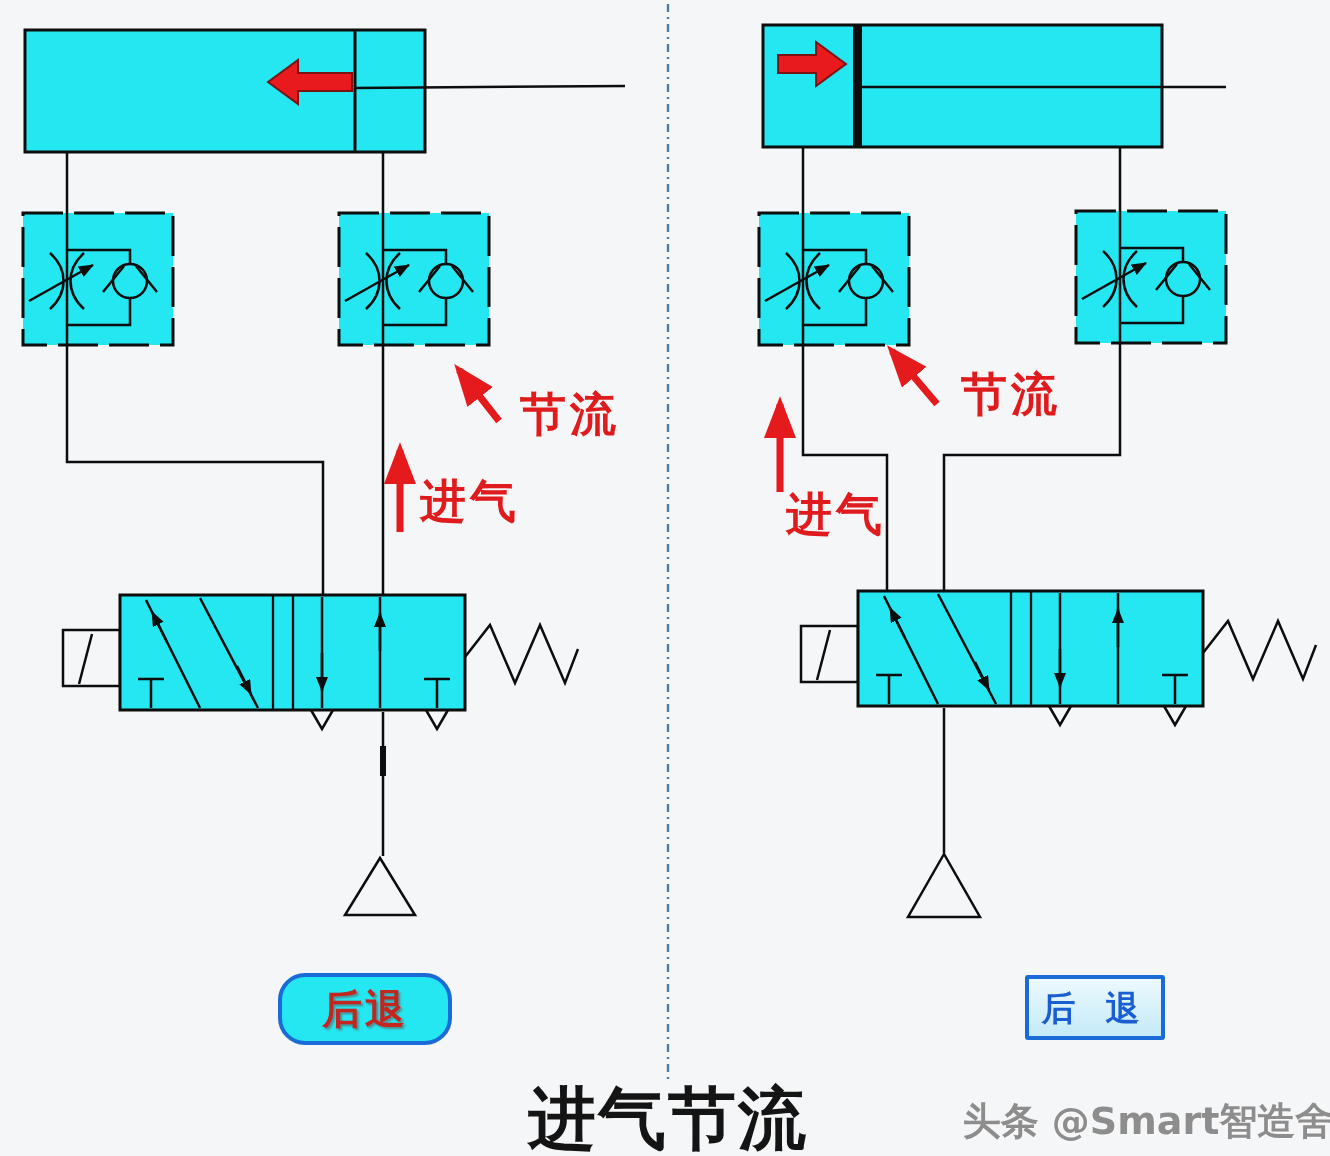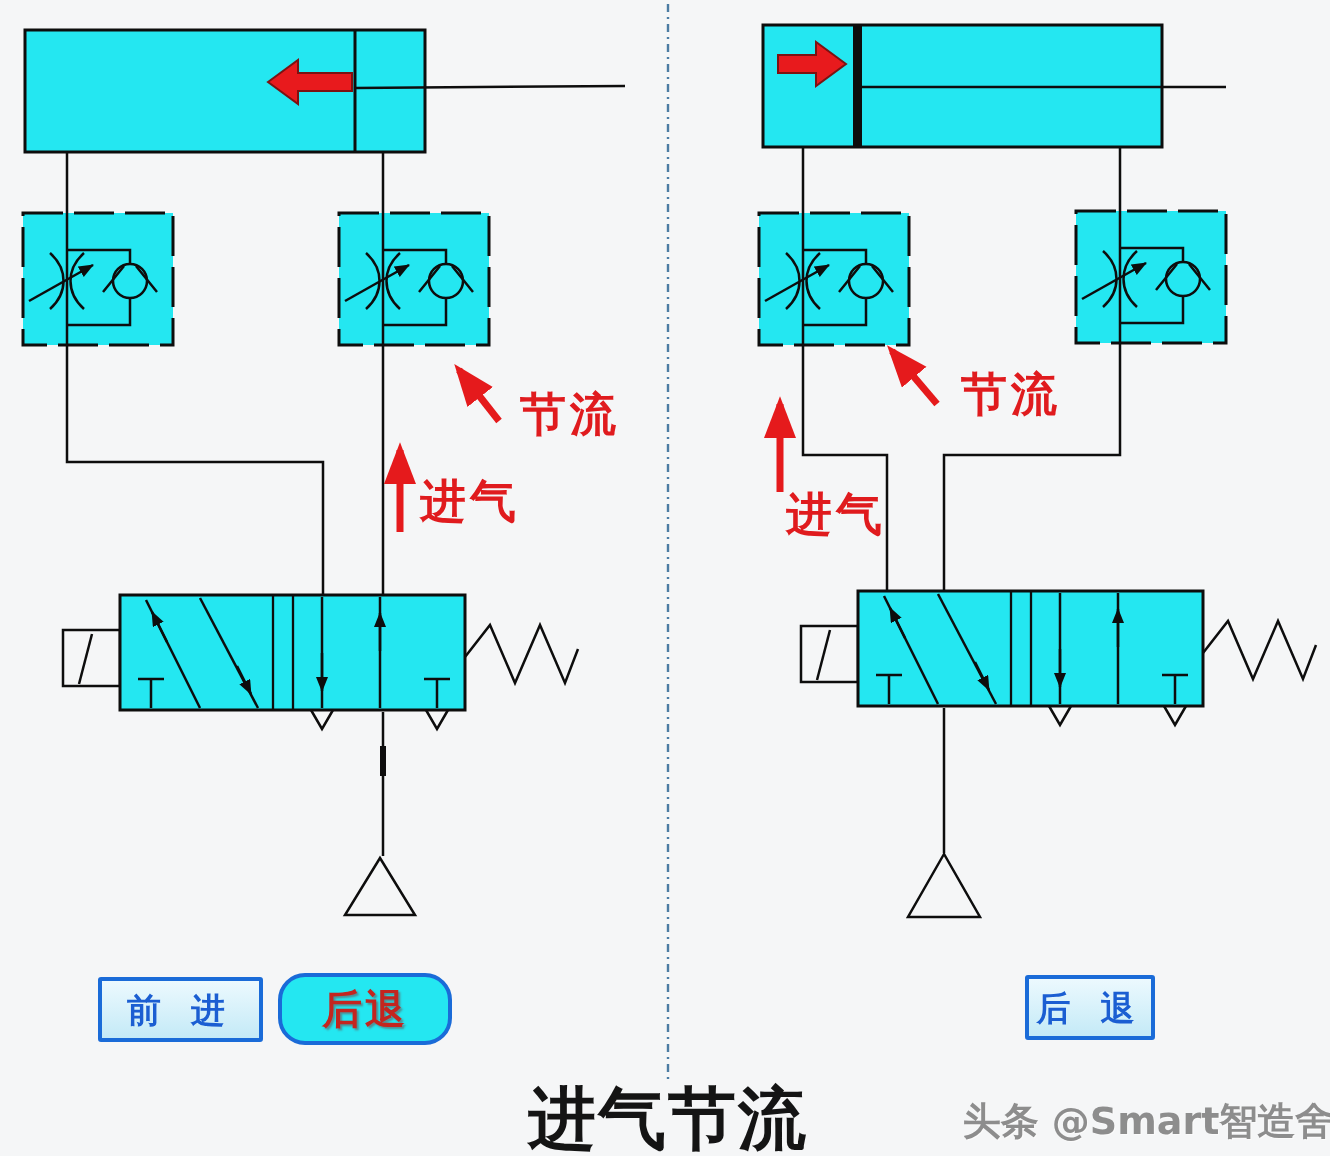--- a/index.html
+++ b/index.html
@@ -127,20 +127,19 @@
     <line x1="937" y1="404" x2="892" y2="351" stroke="#e51a1c" stroke-width="7" marker-end="url(#mkr)"></line>
     <line x1="780" y1="492" x2="780" y2="404" stroke="#e51a1c" stroke-width="7" marker-end="url(#mkr)"></line>
   </g>
 </svg>
 
 <div class="anno" style="left:570px;top:414px">节流</div>
 <div class="anno" style="left:470px;top:501px">进气</div>
 <div class="anno" style="left:1011px;top:394px">节流</div>
 <div class="anno" style="left:836px;top:514px">进气</div>
 
-<div class="btn btn-pale txt-blue" style="left:98px;top:977px;width:165px;height:65px">前 进</div>
 <div class="btn btn-cyan txt-red" style="left:278px;top:973px;width:174px;height:72px">后退</div>
-<div class="btn btn-pale txt-blue" style="left:1025px;top:975px;width:130px;height:65px">后 退</div>
+<div class="btn btn-pale txt-blue" style="left:1025px;top:975px;width:140px;height:65px">后 退</div>
 
 <div class="title" style="left:668px;top:1119px">进气节流</div>
 <div class="watermark" style="left:1148px;top:1121px">头条 @Smart智造舍</div>
 
 </div>
 
 </body></html>

